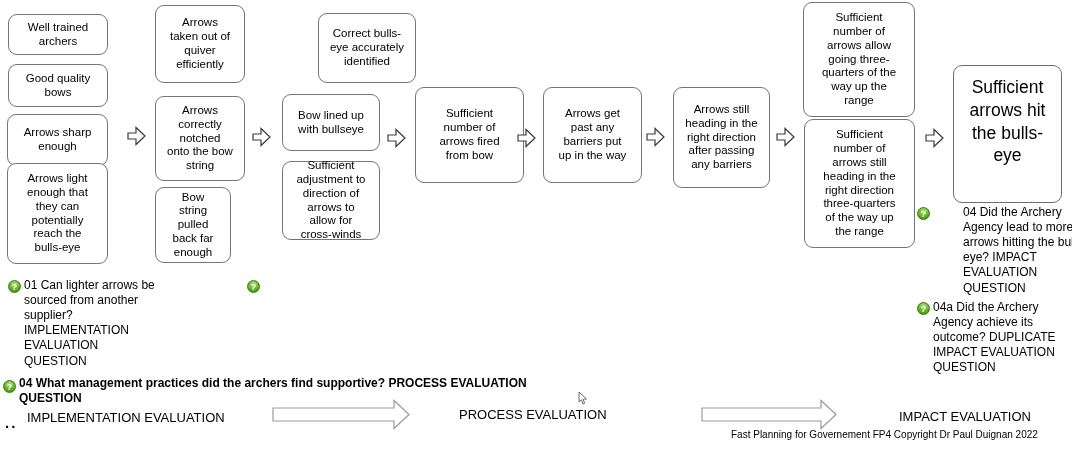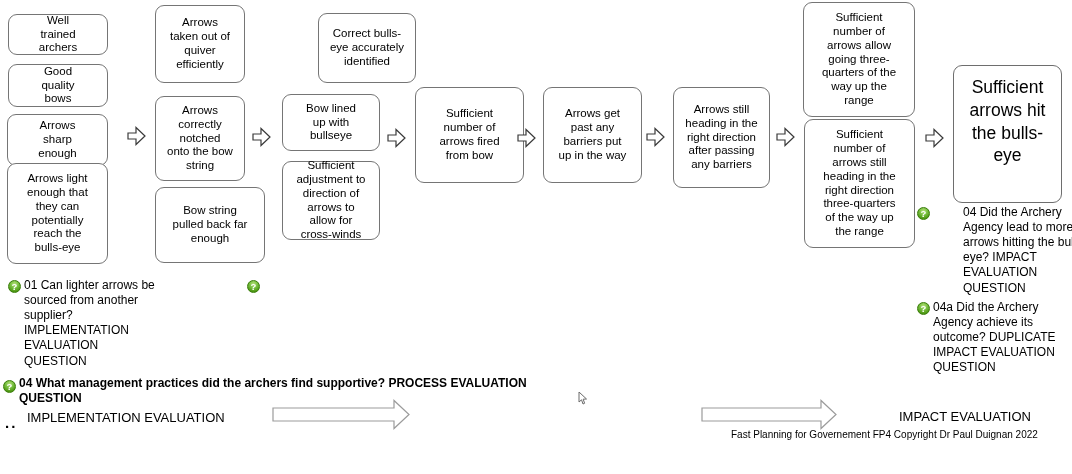--- a/index.html
+++ b/index.html
@@ -3,21 +3,21 @@
 <meta charset="utf-8">
 <style>
   html,body{margin:0;padding:0;background:#fff;}
   #stage{
     position:relative;width:1072px;height:474px;background:#fff;overflow:hidden;
     font-family:"Liberation Sans","DejaVu Sans",sans-serif;color:#000;
   }
   .box{
     position:absolute;background:#fff;border:1.3px solid #757575;border-radius:9px;
     display:flex;align-items:center;justify-content:center;text-align:center;
-    font-size:11.5px;line-height:1.2;box-sizing:border-box;padding:2px 19px;
+    font-size:11.5px;line-height:1.2;box-sizing:border-box;padding:2px 12px;
   }
   .outcome{
     font-size:17.5px;line-height:1.3;align-items:flex-start;padding-top:10px;
     border-color:#6e6e6e;
   }
   .flow-arrow{position:absolute;width:19px;height:22px;}
   .flow-arrow svg{display:block;}
   .question{
     position:absolute;font-size:12px;line-height:1.26;text-align:left;
   }
@@ -44,21 +44,21 @@
   <div class="box" style="left:7px;top:163px;width:101px;height:101px;">Arrows light enough that they can potentially reach the bulls-eye</div>
 
   <div class="flow-arrow" style="left:127px;top:125px;">
     <svg width="19" height="22" viewBox="0 0 19 22">
         <polygon points="1,8 9,8 9,2.5 18,11 9,19.5 9,14 1,14" fill="#fff" stroke="#3a3a3a" stroke-width="1.2"></polygon>
       </svg>
   </div>
 
   <div class="box" style="left:155px;top:5px;width:90px;height:78px;padding:2px 11px;">Arrows taken out of quiver efficiently</div>
   <div class="box" style="left:155px;top:96px;width:90px;height:85px;padding:2px 11px;">Arrows correctly notched onto the bow string</div>
-  <div class="box" style="left:155px;top:187px;width:110px;height:76px;padding:2px 11px;">Bow string pulled back far enough</div>
+  <div class="box" style="left:155px;top:187px;width:76px;height:76px;padding:2px 11px;">Bow string pulled back far enough</div>
 
   <div class="flow-arrow" style="left:252px;top:126px;">
     <svg width="19" height="22" viewBox="0 0 19 22">
         <polygon points="1,8 9,8 9,2.5 18,11 9,19.5 9,14 1,14" fill="#fff" stroke="#3a3a3a" stroke-width="1.2"></polygon>
       </svg>
   </div>
 
   <div class="box" style="left:282px;top:13px;width:98px;height:70px;padding:2px 10px;margin-left:36px;">Correct bulls-eye accurately identified</div>
   <div class="box" style="left:282px;top:94px;width:98px;height:57px;">Bow lined up with bullseye</div>
   <div class="box" style="left:282px;top:161px;width:98px;height:79px;padding:2px 10px;">Sufficient adjustment to direction of arrows to allow for cross-winds</div>
@@ -120,20 +120,21 @@
 
   <div class="dots" style="left:5px;top:414px;">..</div>
   <div class="band-label" style="left:27px;top:410px;">IMPLEMENTATION EVALUATION</div>
 
   <div class="long-arrow" style="left:272px;top:399px;">
     <svg width="139" height="31" viewBox="0 0 139 31">
         <polygon points="1,9 122,9 122,1.5 137,15.5 122,29.5 122,22 1,22" fill="#fff" stroke="#9b9b9b" stroke-width="1.2"></polygon>
       </svg>
   </div>
 
+  <div class="band-label" style="left:459px;top:407px;">PROCESS EVALUATION</div>
 
   <div class="cursor" style="left:578px;top:391px;">
     <svg width="10" height="13" viewBox="0 0 10 13">
         <polygon points="1,0 1,10 3.5,7.8 5,12 6.6,11.3 5.2,7.2 8.5,7" fill="#fff" stroke="#6a6a6a" stroke-width="1"></polygon>
       </svg>
   </div>
 
   <div class="long-arrow" style="left:701px;top:399px;">
     <svg width="137" height="31" viewBox="0 0 137 31">
         <polygon points="1,9 120,9 120,1.5 135,15.5 120,29.5 120,22 1,22" fill="#fff" stroke="#9b9b9b" stroke-width="1.2"></polygon>

